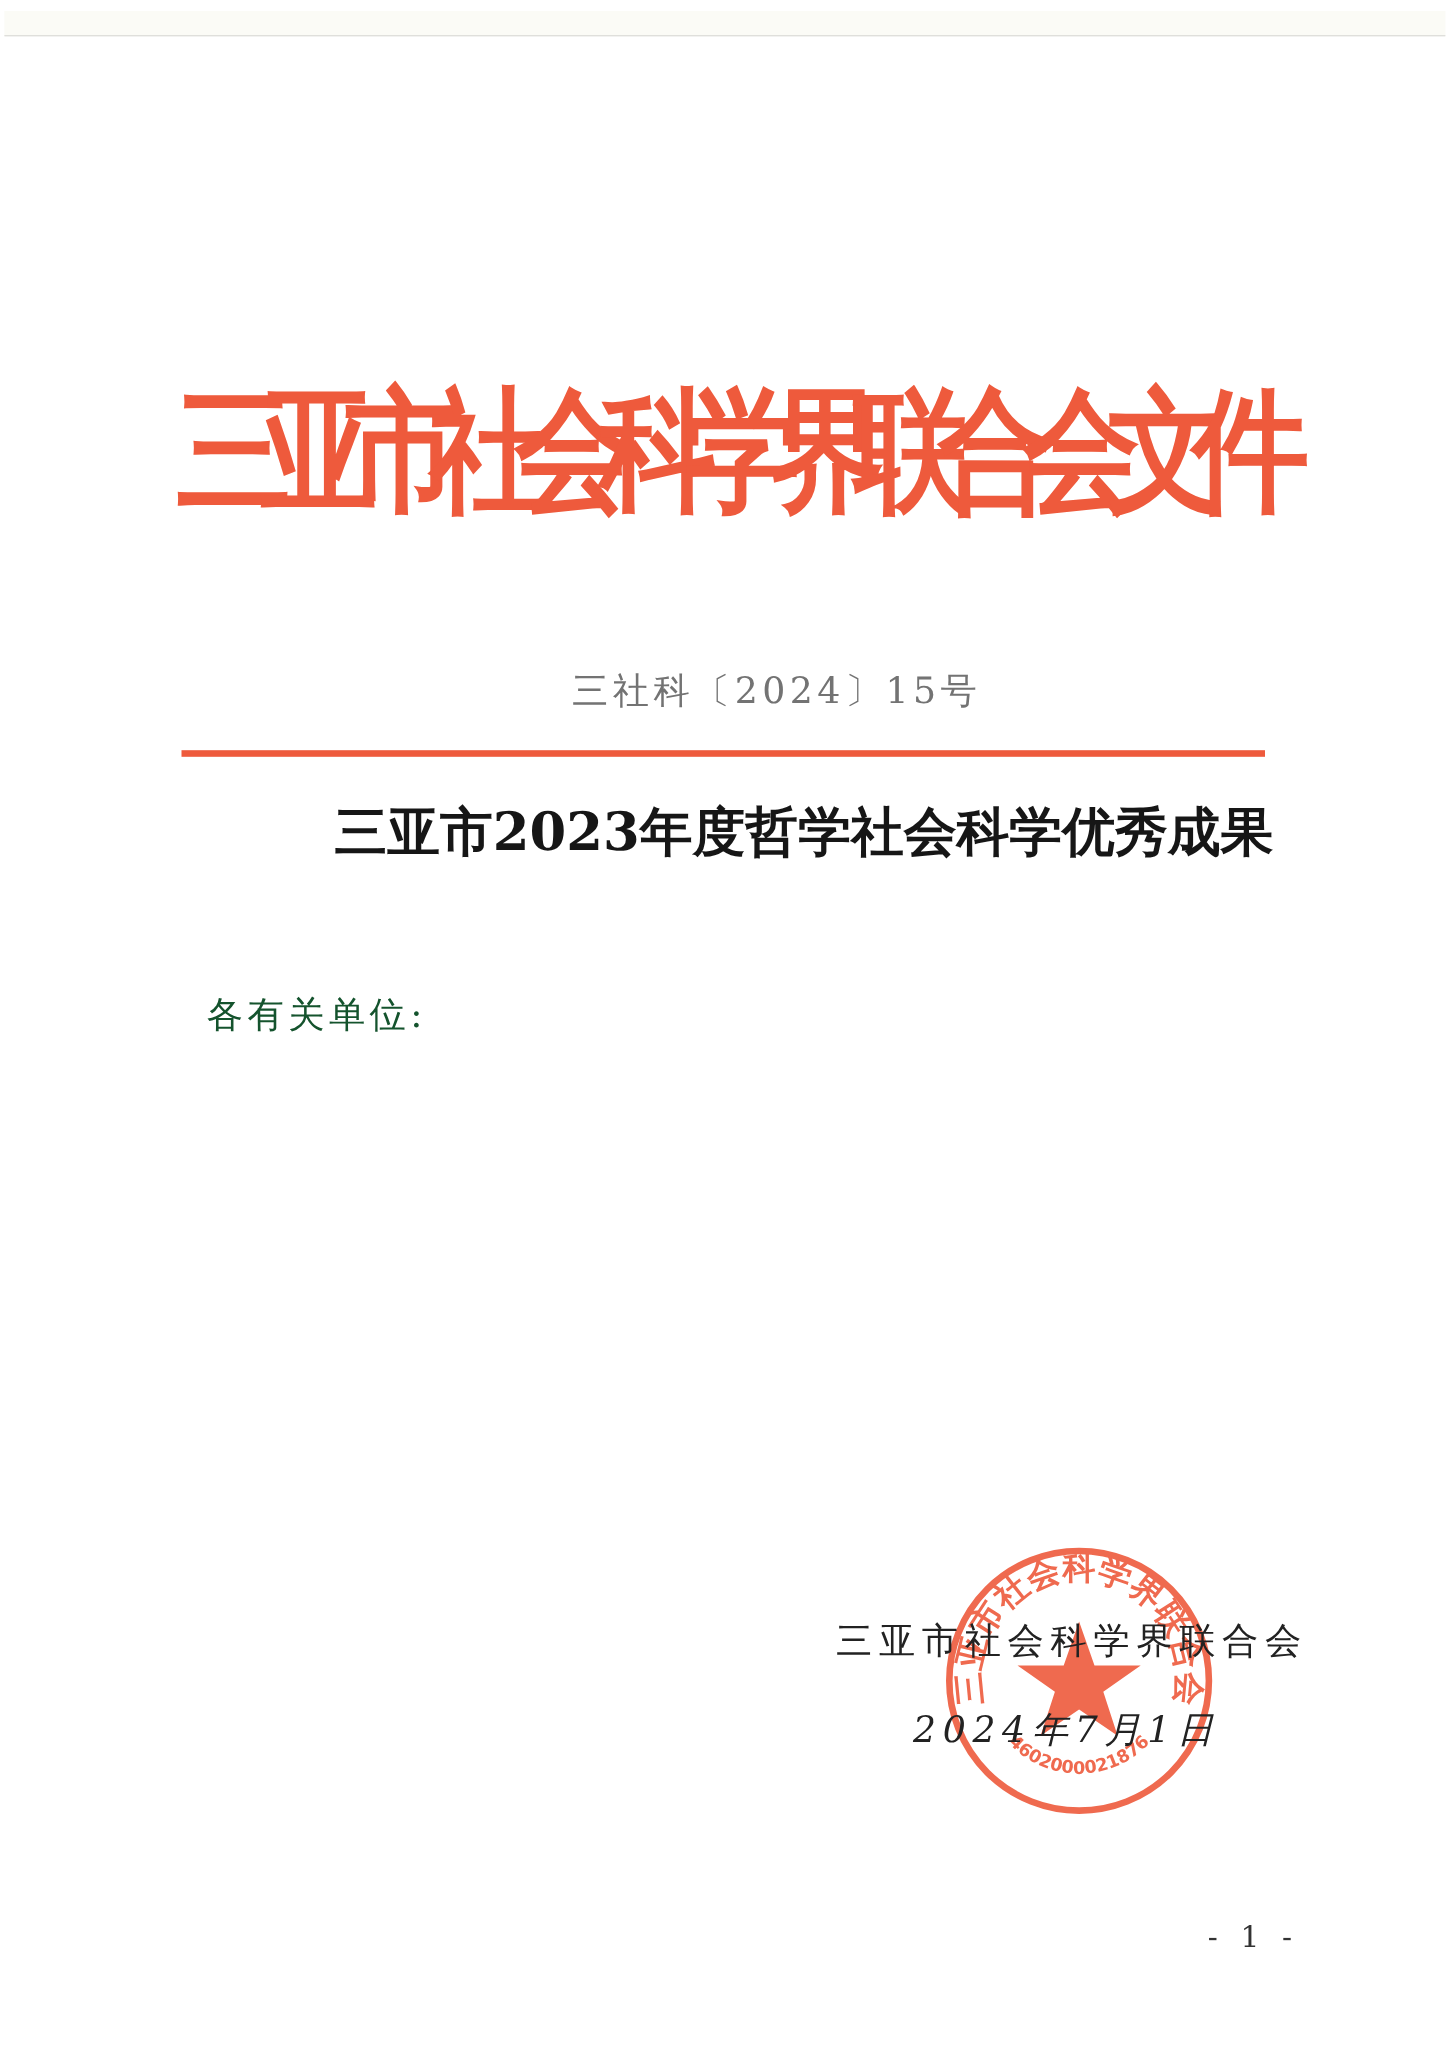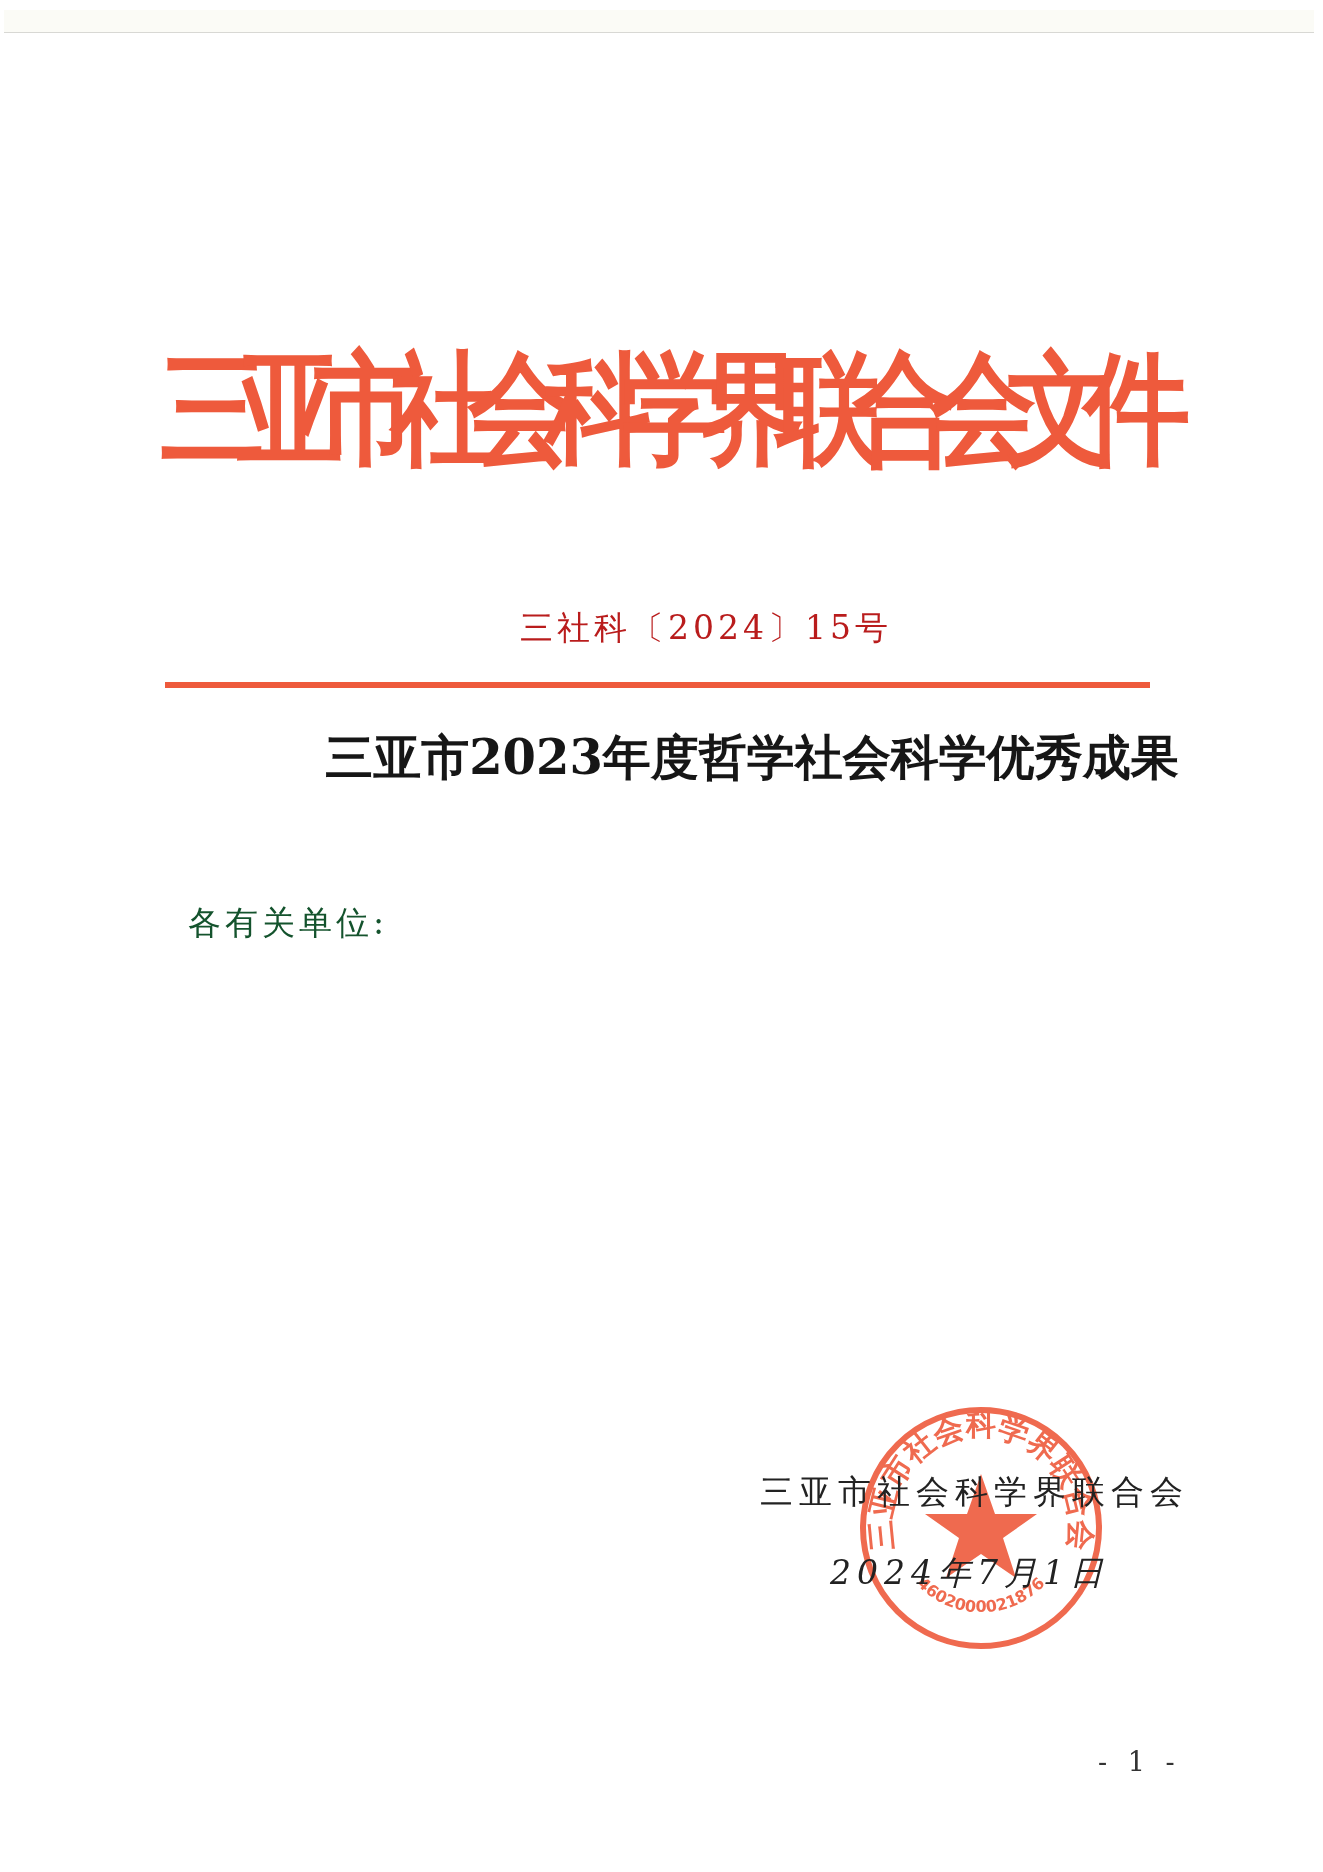--- a/index.html
+++ b/index.html
@@ -44,41 +44,40 @@
       display: inline-block;
       width: 77px;
       text-align: center;
     }
     .doc-number {
       position: absolute;
       left: 520px;
       top: 606px;
       font-size: 33px;
       letter-spacing: 4px;
-      color: #b91c1c;
+      color: #737373;
     }
     .red-rule {
       position: absolute;
       left: 165px;
       top: 682px;
       width: 985px;
       height: 6px;
       background: #ee5a3c;
     }
     .notice-title {
       position: absolute;
       left: 250px;
       top: 722px;
       width: 950px;
       font-family: "DejaVu Serif", "Liberation Serif", serif;
       font-weight: bold;
       font-size: 48px;
       line-height: 70px;
       color: #161616;
-      text-align: center;
     }
     .notice-title .line1 { display: block; padding-left: 54px; }
     .notice-title .line2 { display: block; padding-left: 285px; }
     .body-text {
       position: absolute;
       left: 188px;
       top: 890px;
       width: 990px;
       font-size: 33px;
       line-height: 65px;

